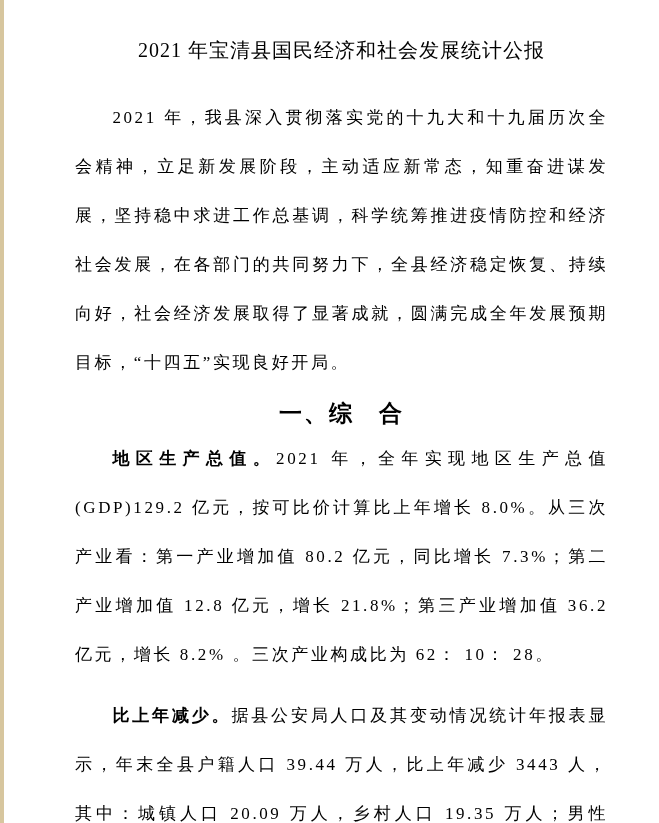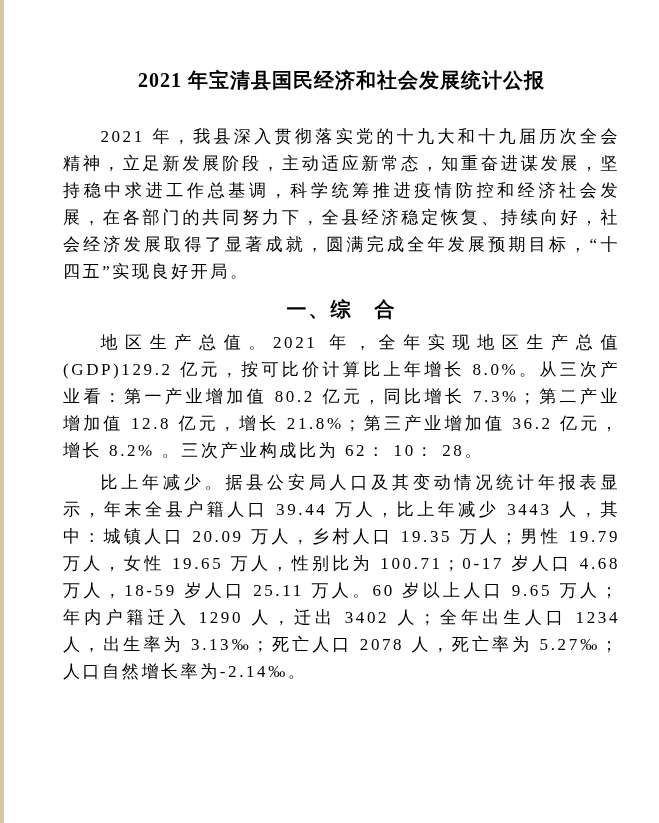--- a/index.html
+++ b/index.html
@@ -23,52 +23,52 @@
     height: 823px;
     background: #d7c69e;
   }
   .page {
     position: absolute;
     left: 63px;
     top: 0;
     width: 557px;
   }
   .doc-title {
-    margin: 66px 0 0 0;
+    margin: 36px 0 0 0;
     font-size: 20px;
-    font-weight: bold;
+    font-weight: normal;
     text-align: center;
     letter-spacing: 1px;
     line-height: 28px;
   }
   .body-para {
-    margin: 0;
+    margin: 12px;
     font-size: 17px;
-    line-height: 27px;
+    line-height: 49px;
     letter-spacing: 2.6px;
     text-align: justify;
     text-justify: inter-character;
     text-indent: 2.2em;
   }
   .first-para {
     margin-top: 29px;
   }
   .lead-para {
     margin-top: 5px;
   }
   .section-heading {
     margin: 9px 0 3px 0;
-    font-size: 20px;
+    font-size: 23px;
     font-weight: bold;
     text-align: center;
     letter-spacing: 2px;
     line-height: 30px;
   }
   .para-lead {
-    font-weight: normal;
+    font-weight: bold;
   }
 </style>
 </head>
 <body>
 
 <div class="edge-strip"></div>
 
 <div class="page">
 
   <h1 class="doc-title">2021 年宝清县国民经济和社会发展统计公报</h1>

